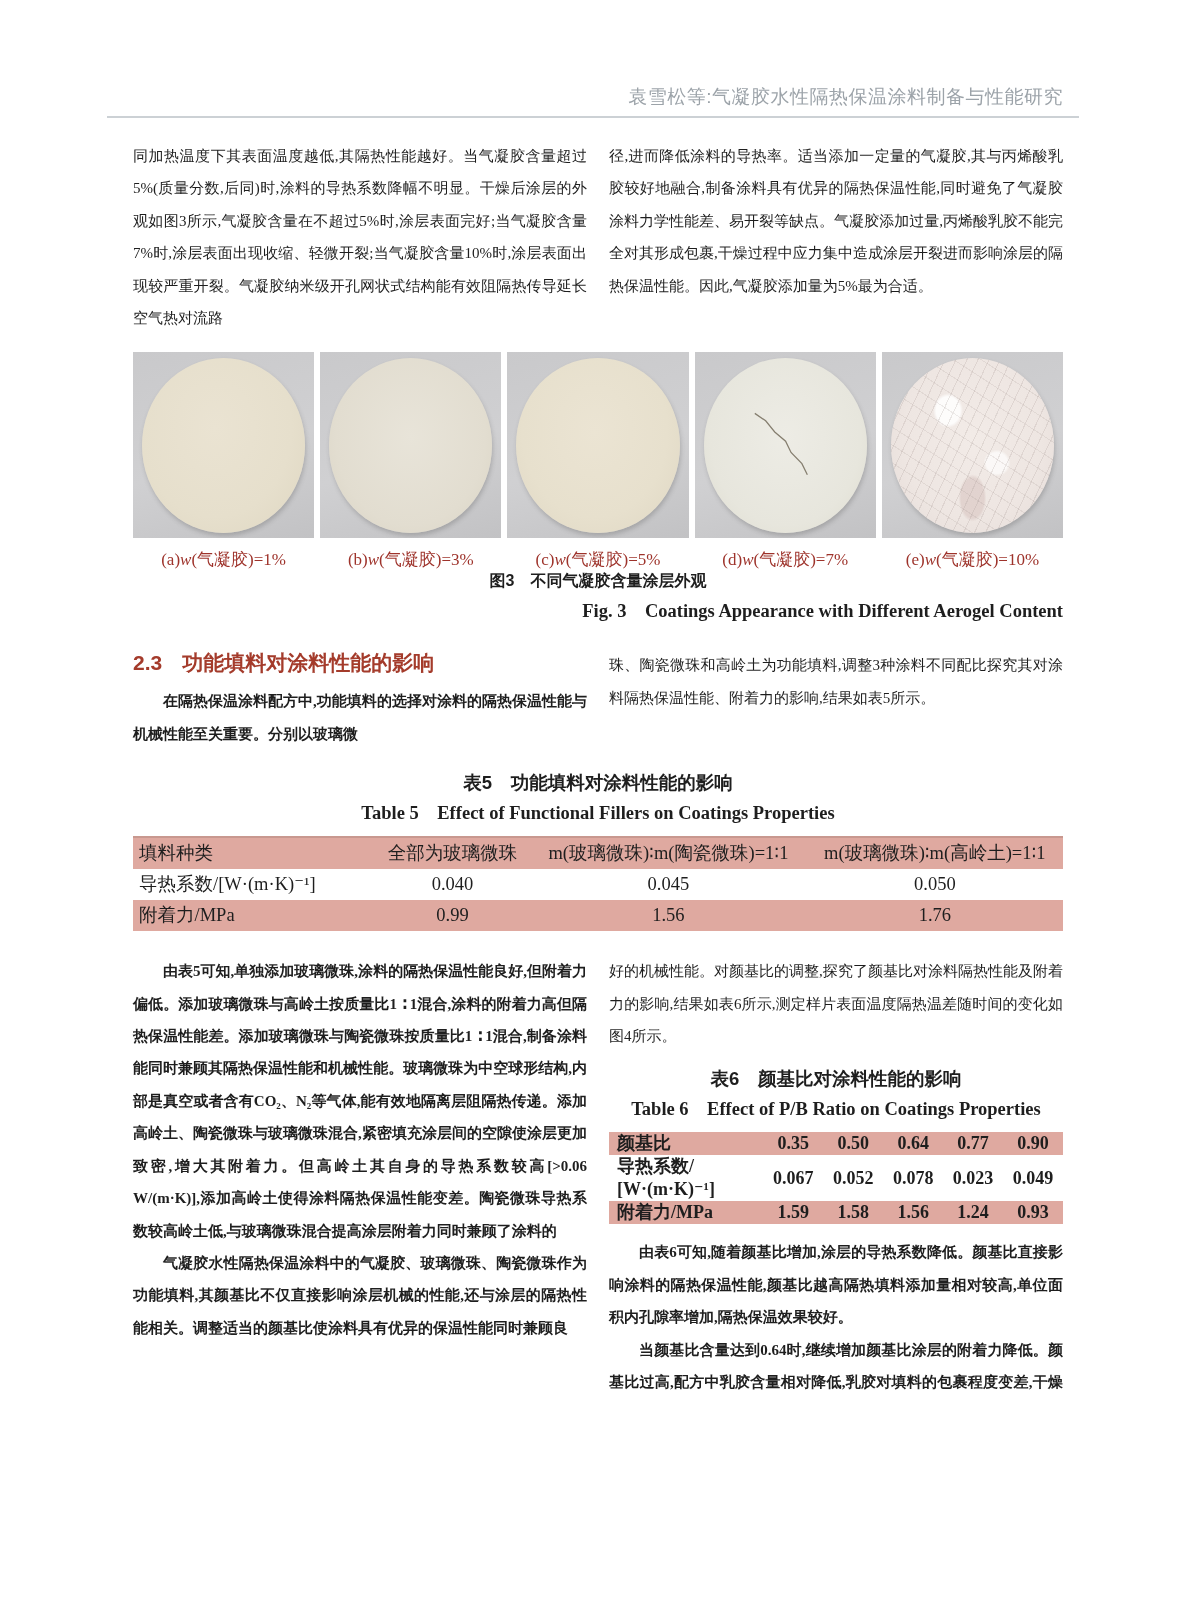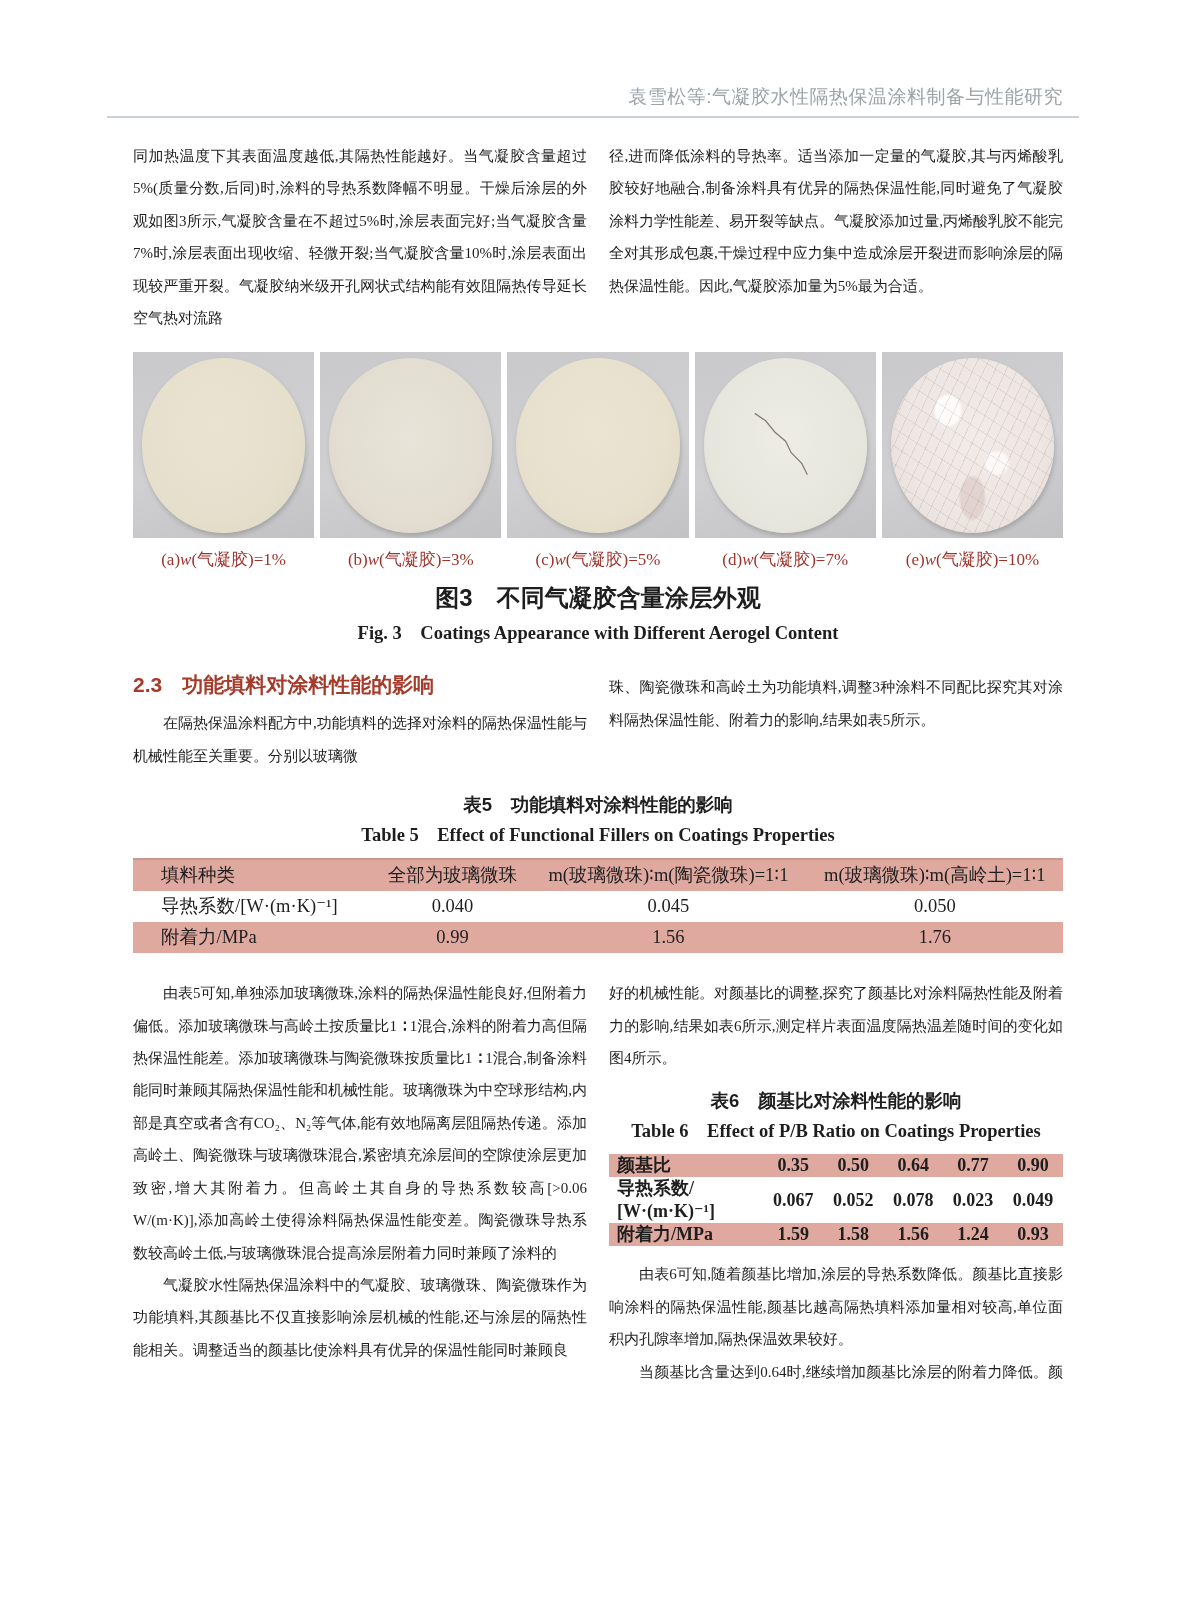--- a/index.html
+++ b/index.html
@@ -13,21 +13,21 @@
   }
   
   .running-head { text-align:right; font-family:"Liberation Sans","DejaVu Sans",sans-serif;
     font-size:19px; color:#9ca3a9; letter-spacing:.5px; }
   .head-rule { border:none; border-top:2px solid #ccd1d5; margin:6px -16px 0 -26px; }
 
   
   .two-col { display:flex; gap:22px; }
   .col { flex:1; min-width:0; }
   .body-p { font-size:15px; line-height:32.4px; text-align:justify; }
-  .indent { text-indent:2em; }
+  .indent { text-indent:2em;font-weight:bold; }
 
   .intro { margin-top:22px; }
 
   
   .figure { margin-top:18px; }
   .strip { display:flex; gap:6px; height:186px; }
   .photo { flex:1; position:relative; overflow:hidden;
     background:linear-gradient(163deg,#c9c9cb 0%,#d0d0d2 55%,#c2c2c4 100%); }
   .disc { position:absolute; left:5%; top:3%; width:90%; height:94%; border-radius:50%;
     box-shadow:1px 3px 4px rgba(70,70,70,.25); }
@@ -39,39 +39,39 @@
       repeating-linear-gradient(115deg, transparent 0 9px, rgba(164,150,146,.22) 9px 10px),
       repeating-linear-gradient(33deg, transparent 0 14px, rgba(164,150,146,.18) 14px 15px),
       radial-gradient(ellipse at 35% 30%, rgba(255,255,255,.85) 0 8%, transparent 10%),
       radial-gradient(ellipse at 65% 60%, rgba(255,255,255,.7) 0 7%, transparent 9%),
       radial-gradient(ellipse at 50% 80%, rgba(222,206,202,.8) 0 10%, transparent 12%),
       radial-gradient(ellipse at 50% 45%, #f2ebe7 0%, #eee6e2 60%, #e4dad6 100%); }
   .crack-svg { position:absolute; inset:0; width:100%; height:100%; }
   .subcaps { display:flex; gap:6px; margin-top:10px; }
   .subcap { flex:1; text-align:center; font-size:17px; color:#9e332b; white-space:nowrap; }
   .subcap .ital { font-style:italic; }
-  .fig-cap-cn { margin-top:11px; text-align:center; font-size:24px; font-weight:bold;
+  .fig-cap-cn { margin-top:0; text-align:center; font-size:16px; font-weight:bold;
     font-family:"Liberation Sans","DejaVu Sans",sans-serif; }
-  .fig-cap-en { margin-top:6px; text-align:center; font-size:18.5px; font-weight:bold; }
+  .fig-cap-en { margin-top:6px; text-align:right; font-size:18.5px; font-weight:bold; }
 
   
   .sec-head { font-family:"Liberation Sans","DejaVu Sans",sans-serif; font-weight:bold;
     font-size:21px; color:#a43b2b; margin-bottom:8px; }
   .sec-head .sec-num { margin-right:20px; }
   .s23 { margin-top:26px; }
 
   
   .tblock5 { margin-top:20px; }
   .tbl-title-cn { text-align:center; font-size:18.5px; font-weight:bold;
     font-family:"Liberation Sans","DejaVu Sans",sans-serif; }
   .tbl-title-en { text-align:center; font-size:18.5px; font-weight:bold; margin-top:5px; }
   table { width:100%; border-collapse:collapse; margin-top:11px; }
   .t5 { font-size:18.5px; }
   .t5 th, .t5 td { font-weight:normal; padding:4px 6px; text-align:center; line-height:23px; }
-  .t5 .c1 { text-align:left; width:26%; padding-left:28px; }
+  .t5 .c1 { text-align:left; width:26%; padding-left:6px; }
   .pink { background:#dfa9a0; }
   .t5 thead tr { border-top:2px solid #c8988f; }
   .t6 { font-size:18px; }
   .t6 td { font-weight:bold; padding:0 4px; text-align:center; line-height:23px; }
   .t6 .c1 { text-align:left; width:34%; padding-left:8px; }
 
   .mid { margin-top:24px; }
   .h24 { margin-top:10px; }
   .tblock6 { margin-top:14px; margin-bottom:12px; }
 </style>

